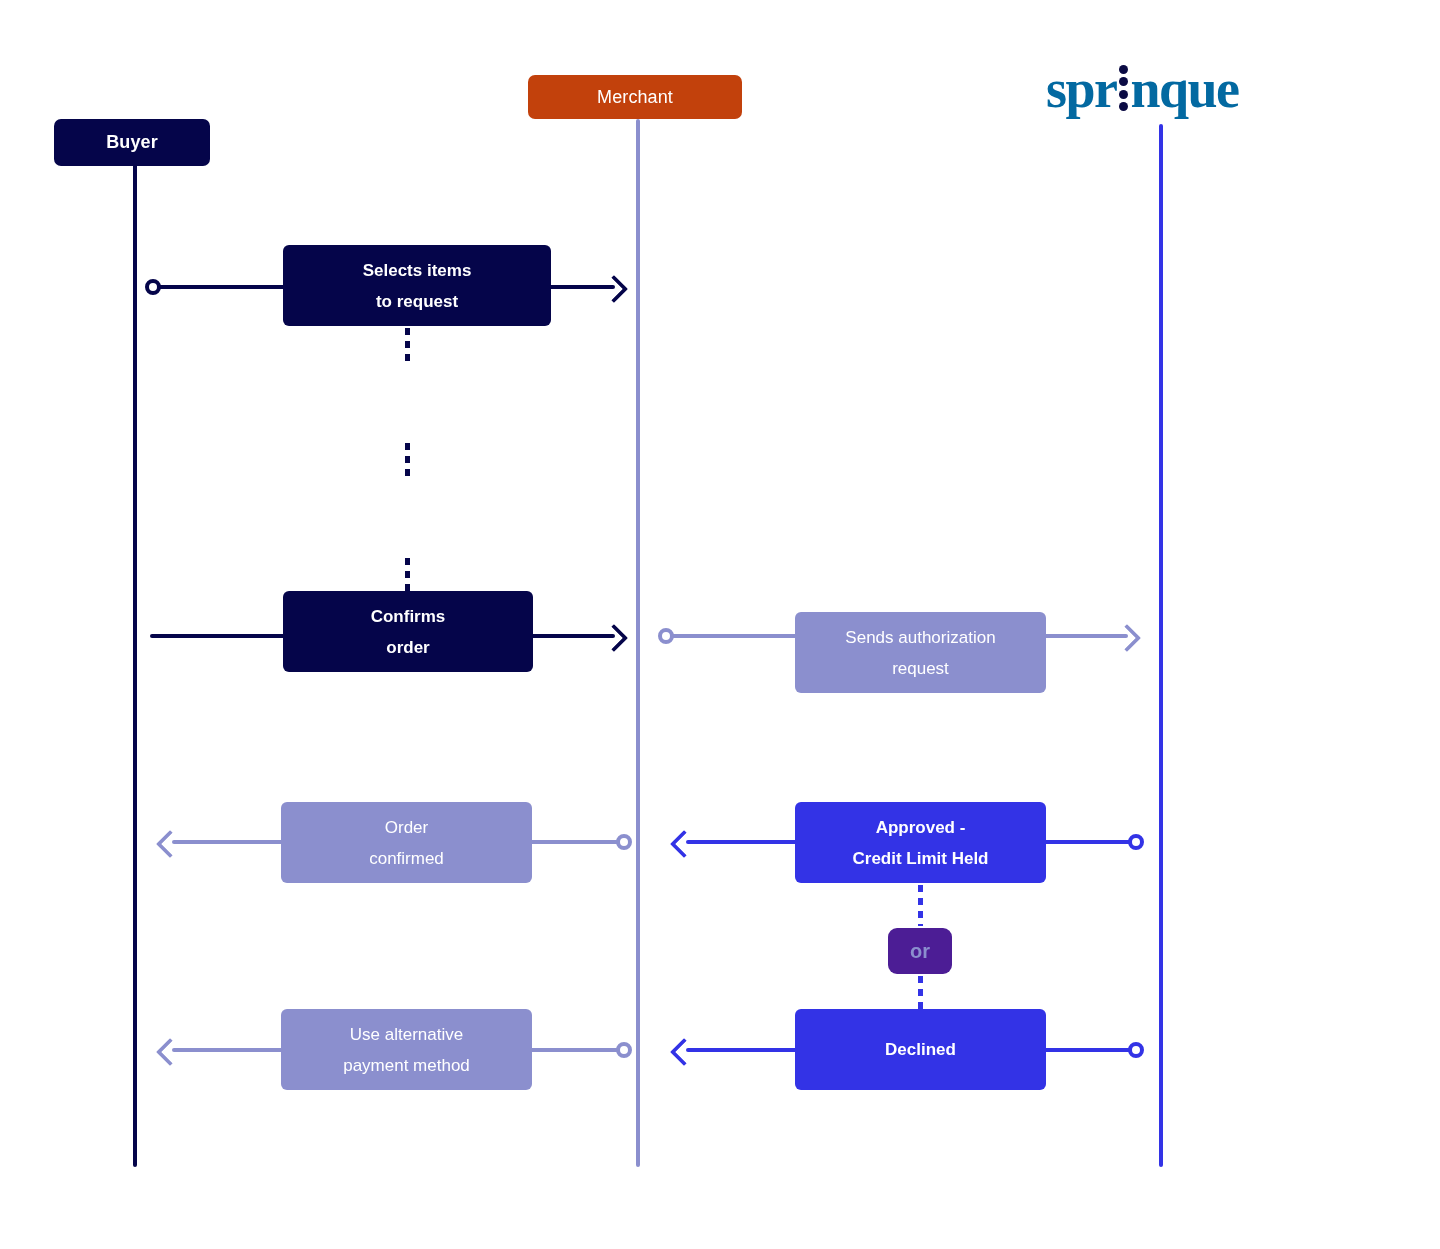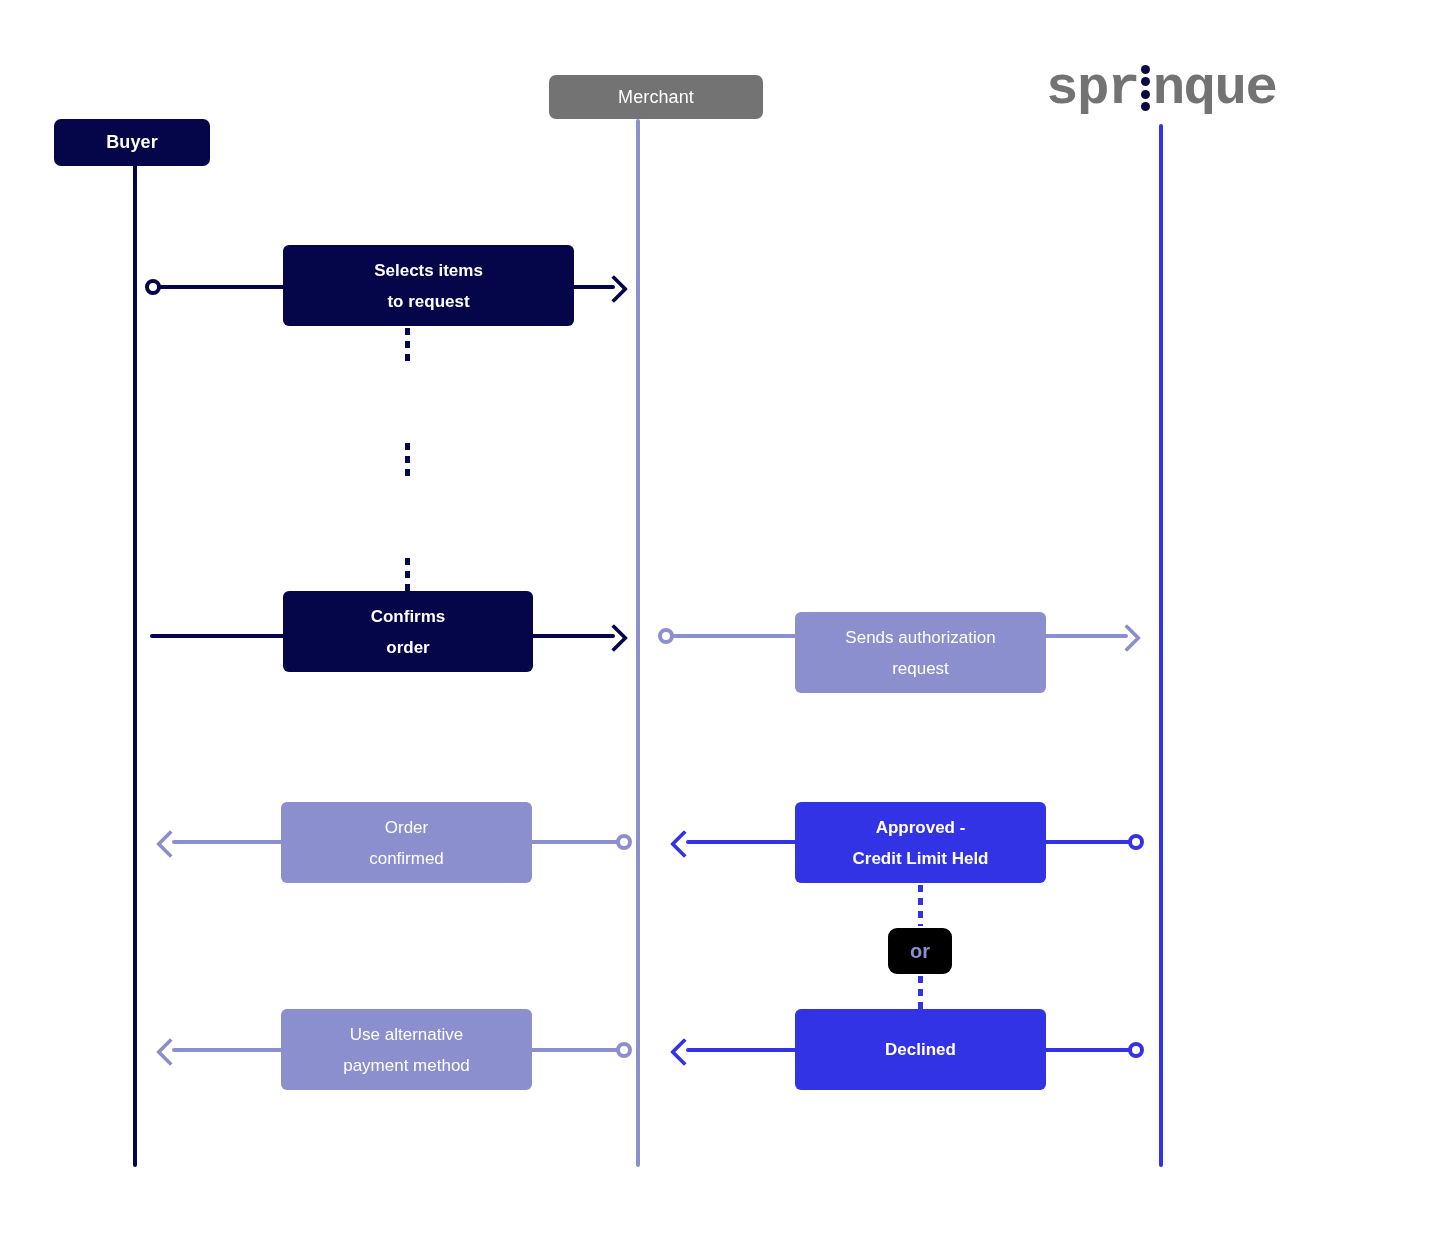--- a/index.html
+++ b/index.html
@@ -36,38 +36,38 @@
     align-items: center;
     justify-content: center;
     border-radius: 7px;
     color: #ffffff;
     font-size: 18px;
     font-weight: 700;
     letter-spacing: .1px;
     box-sizing: border-box;
   }
   .actor-buyer    { background: #05054a; }
-  .actor-merchant { background: #737373; font-weight: 500; margin-left: 21px; }
+  .actor-merchant { background: #c2410c; font-weight: 500; }
 
   
   .logo {
     position: absolute;
     display: flex;
     align-items: flex-end;
     color: #0b0b44;
     font-size: 0;
     user-select: none;
   }
   .logo .lg-txt {
-    font-family: Liberation Mono, monospace;
+    font-family: Liberation Serif, serif;
     font-size: 54px;
     font-weight: 700;
     letter-spacing: -1.5px;
     line-height: 54px;
-    color: #737373;
+    color: #0369a1;
   }
   .logo .lg-dots {
     display: flex;
     flex-direction: column;
     justify-content: flex-end;
     gap: 3.5px;
     margin: 0 3px 5px 2px;
   }
   .logo .lg-dots i {
     display: block;
@@ -144,21 +144,21 @@
   }
   .dotted.dark { color: #05054a; }
   .dotted.blue { color: #3333e6; }
 
   
   .or-badge {
     position: absolute;
     display: flex;
     align-items: center;
     justify-content: center;
-    background: #000000;
+    background: #4c1d95;
     border-radius: 9px;
     color: #8b8fce;
     font-size: 20px;
     font-weight: 700;
   }
 </style>
 </head>
 <body>
 
 <div id="stage">
@@ -183,21 +183,21 @@
         <i></i>
         <i></i>
     </span>
     <span class="lg-txt">nque</span>
   </div>
 
   <div class="arrow dark" style="left:150px; top:285px; width:465px;"></div>
   <div class="dot" style="left:145px; top:279px;"></div>
   <div class="head right dark" style="left:604px; top:279px;"></div>
 
-  <div class="box dark" style="left:283px; top:245px; width:291px; height:81px;">
+  <div class="box dark" style="left:283px; top:245px; width:268px; height:81px;">
     <span class="ln">Selects items</span>
     <span class="ln">to request</span>
   </div>
 
   <div class="dotted dark" style="left:405px; top:328px; height:33px;"></div>
 
 
   <div class="dotted dark" style="left:405px; top:443px; height:33px;"></div>
 
 

